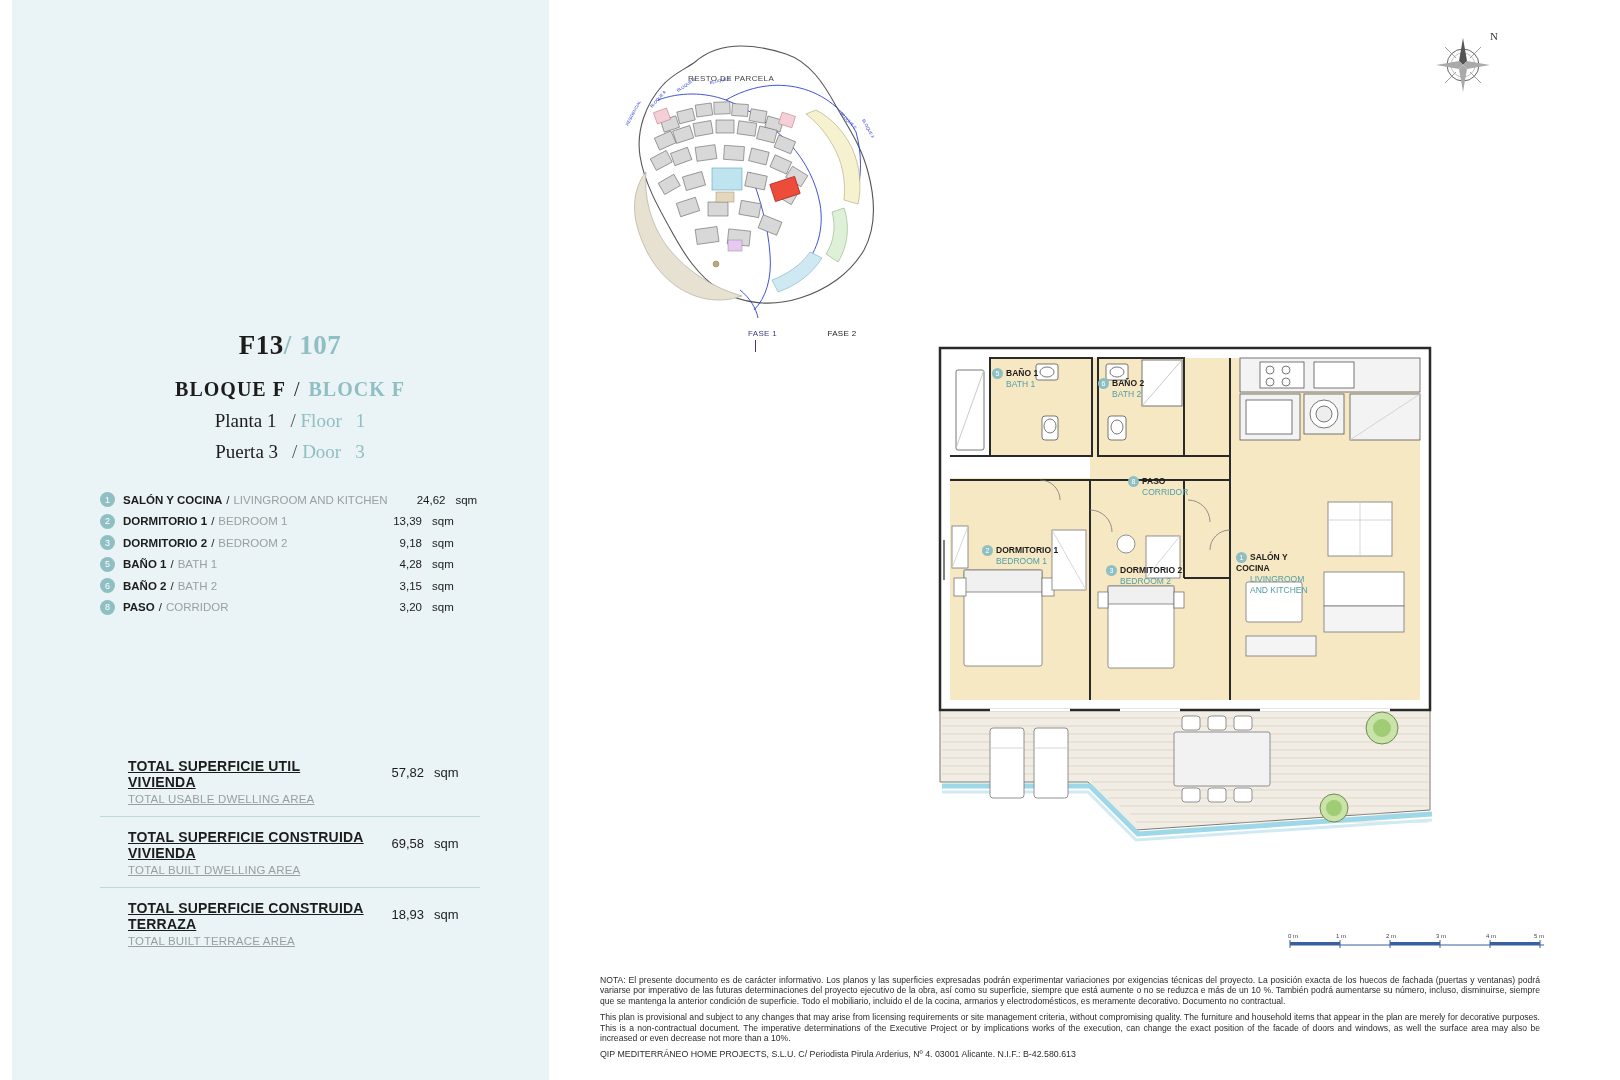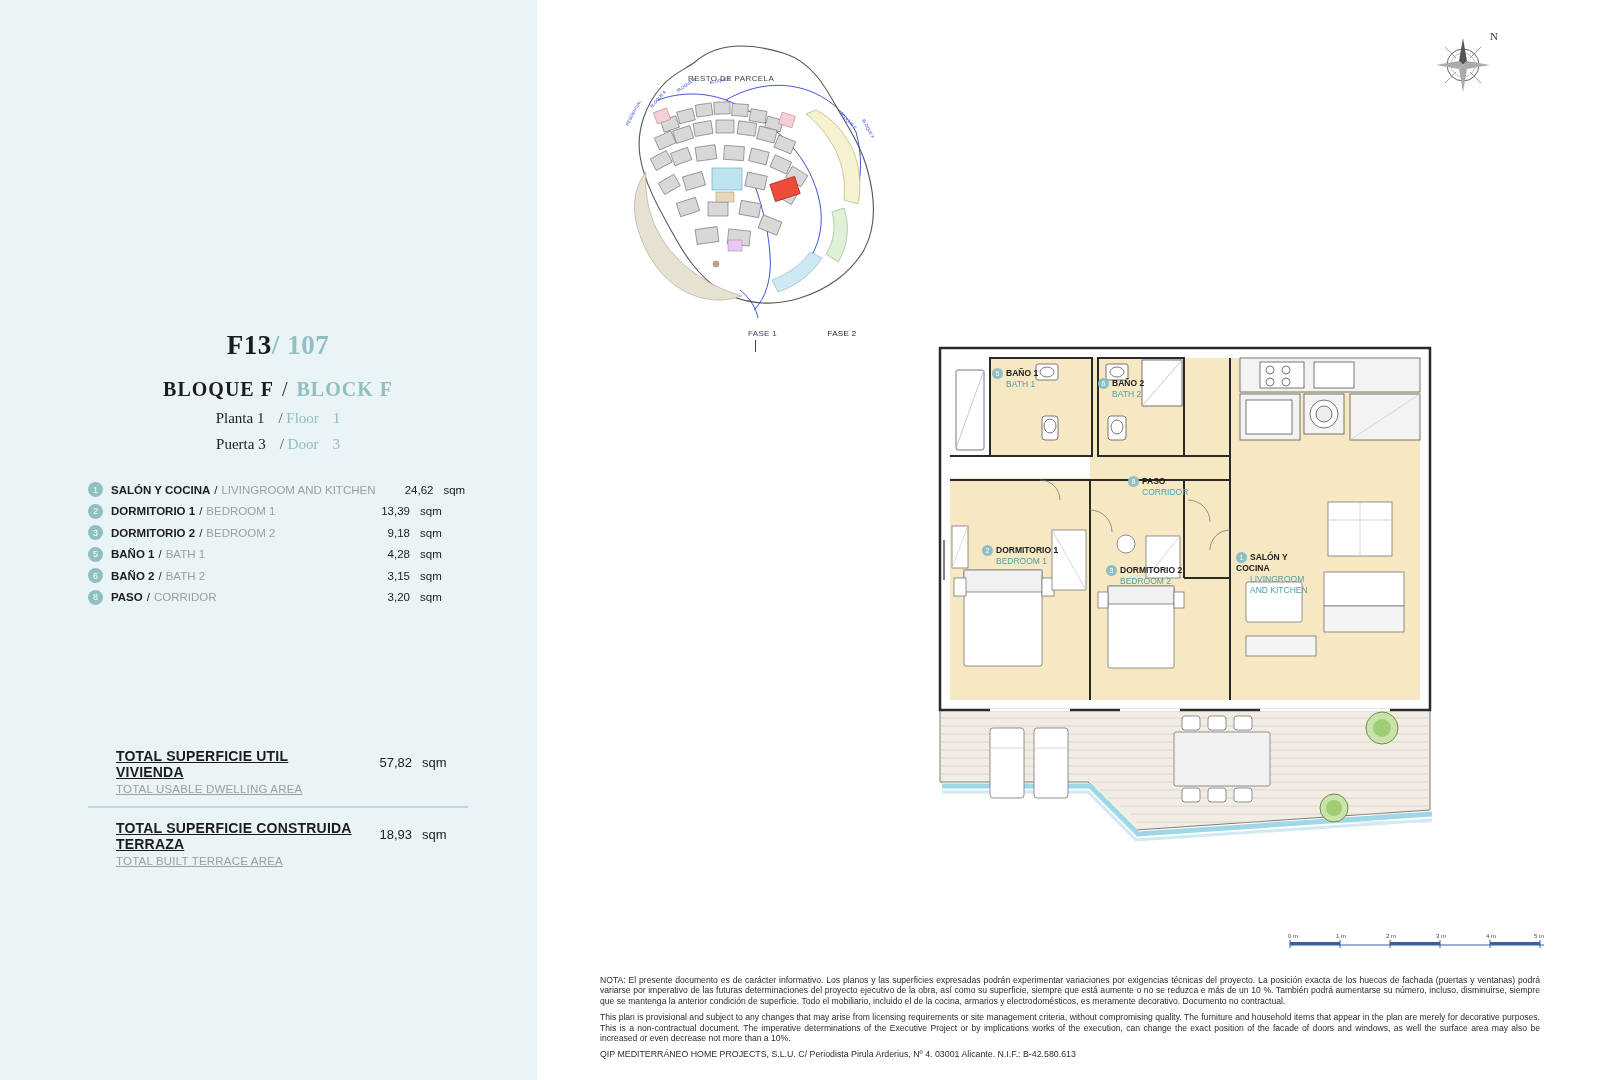--- a/index.html
+++ b/index.html
@@ -10,21 +10,21 @@
   body {
     width: 1620px;
     height: 1080px;
     position: relative;
     font-family: "Liberation Sans", sans-serif;
     overflow: hidden;
   }
   
   #left-panel {
     position: absolute;
-    left: 0; top: 0;
+    left: 12px; top: 0;
     width: 537px;
     height: 1080px;
     background: #eaf3f5;
   }
   #info-card {
     position: absolute;
     left: 88px;
     top: 330px;
     width: 380px;
   }
@@ -48,21 +48,21 @@
     font-weight: bold;
     letter-spacing: 1px;
     color: #1c1c1c;
   }
   .block-row .sep { color: #1c1c1c; font-weight: normal; margin: 0 8px;}
   .block-row .en { color: #8fbfc2; }
   .floor-row, .door-row {
     text-align: center;
     margin-top: 9px;
     font-family: "Liberation Serif", serif;
-    font-size: 15px;
+    font-size: 19px;
     color: #1c1c1c;
   }
   .floor-row .en, .door-row .en { color: #8fbfc2; }
   .floor-row .sep, .door-row .sep { color: #555; }
   .gap-es { display:inline-block; width: 14px; }
   .gap-en { display:inline-block; width: 14px; }
 
   
   #room-list {
     margin-top: 26px;
@@ -322,20 +322,27 @@
 
     <div id="totals">
       <div class="total-block">
         <div class="total-labels">
           <div class="total-es">TOTAL SUPERFICIE UTIL VIVIENDA</div>
           <div class="total-en">TOTAL USABLE DWELLING AREA</div>
         </div>
         <div class="total-area"><span class="num">57,82</span><span class="unit">sqm</span></div>
       </div>
       <div class="total-sep"></div>
+      <div class="total-block">
+        <div class="total-labels">
+          <div class="total-es">TOTAL SUPERFICIE CONSTRUIDA VIVIENDA</div>
+          <div class="total-en">TOTAL BUILT DWELLING AREA</div>
+        </div>
+        <div class="total-area"><span class="num">69,58</span><span class="unit">sqm</span></div>
+      </div>
       <div class="total-sep"></div>
       <div class="total-block">
         <div class="total-labels">
           <div class="total-es">TOTAL SUPERFICIE CONSTRUIDA TERRAZA</div>
           <div class="total-en">TOTAL BUILT TERRACE AREA</div>
         </div>
         <div class="total-area"><span class="num">18,93</span><span class="unit">sqm</span></div>
       </div>
     </div>
 

